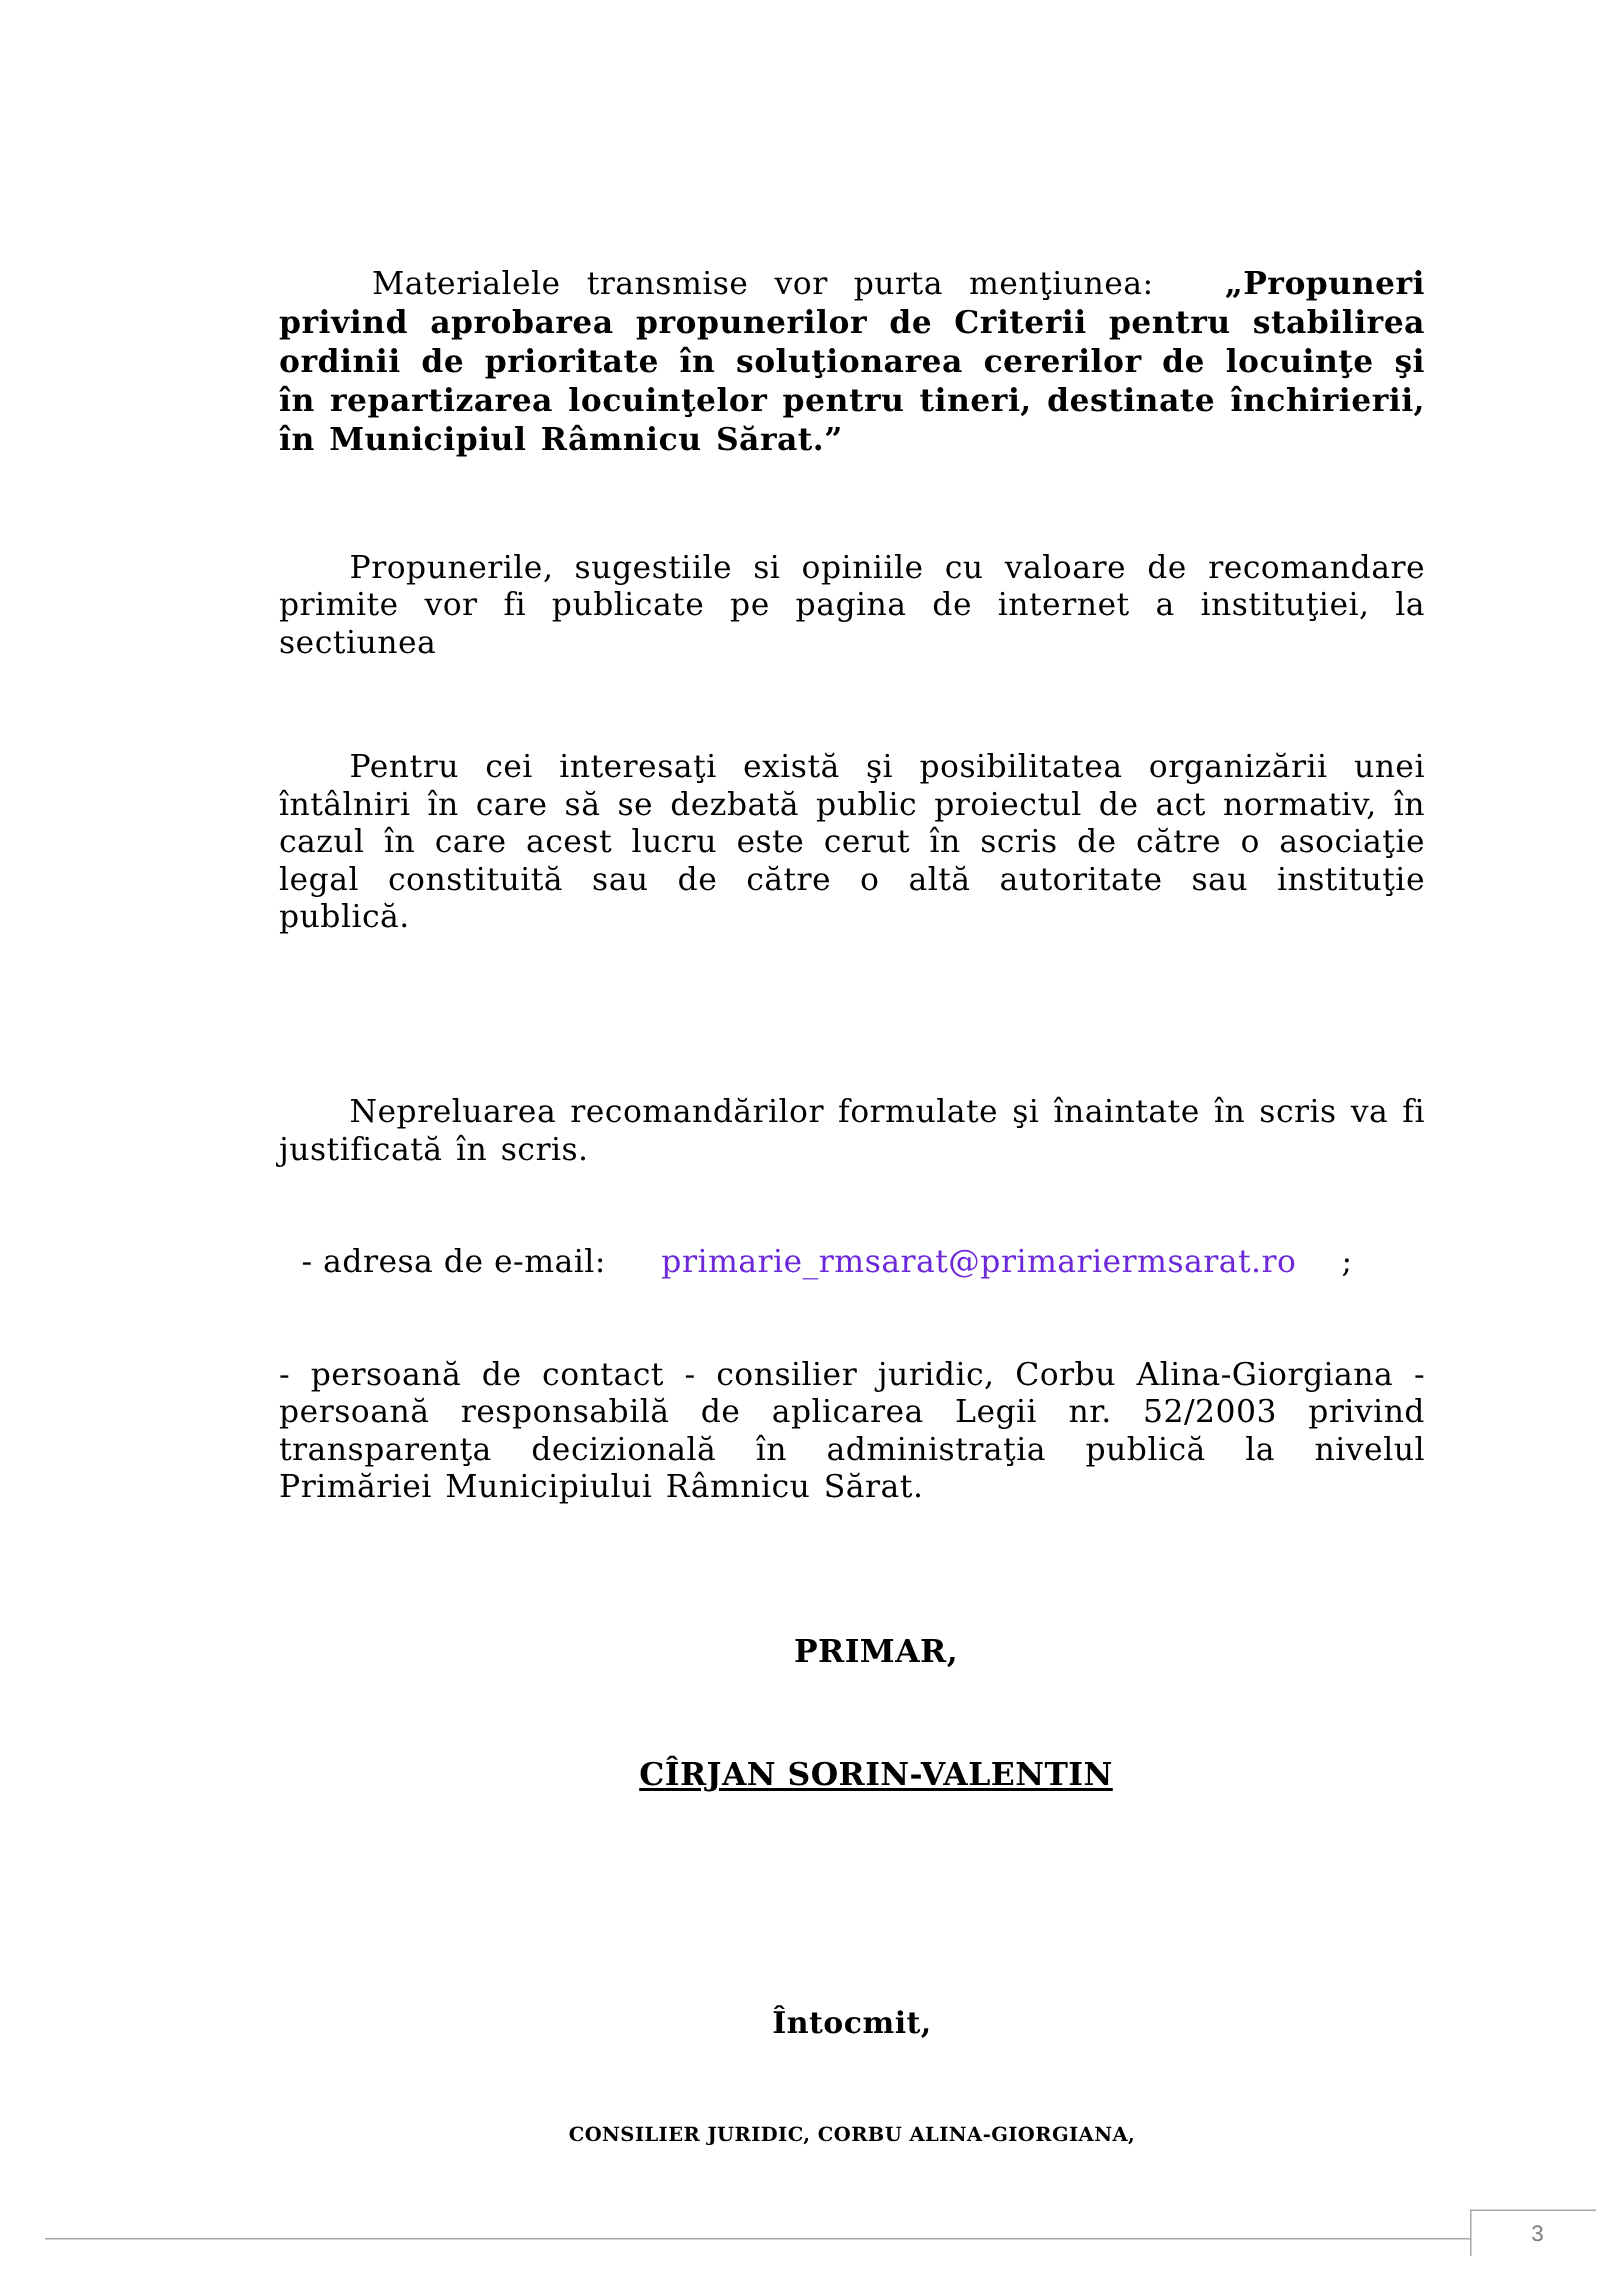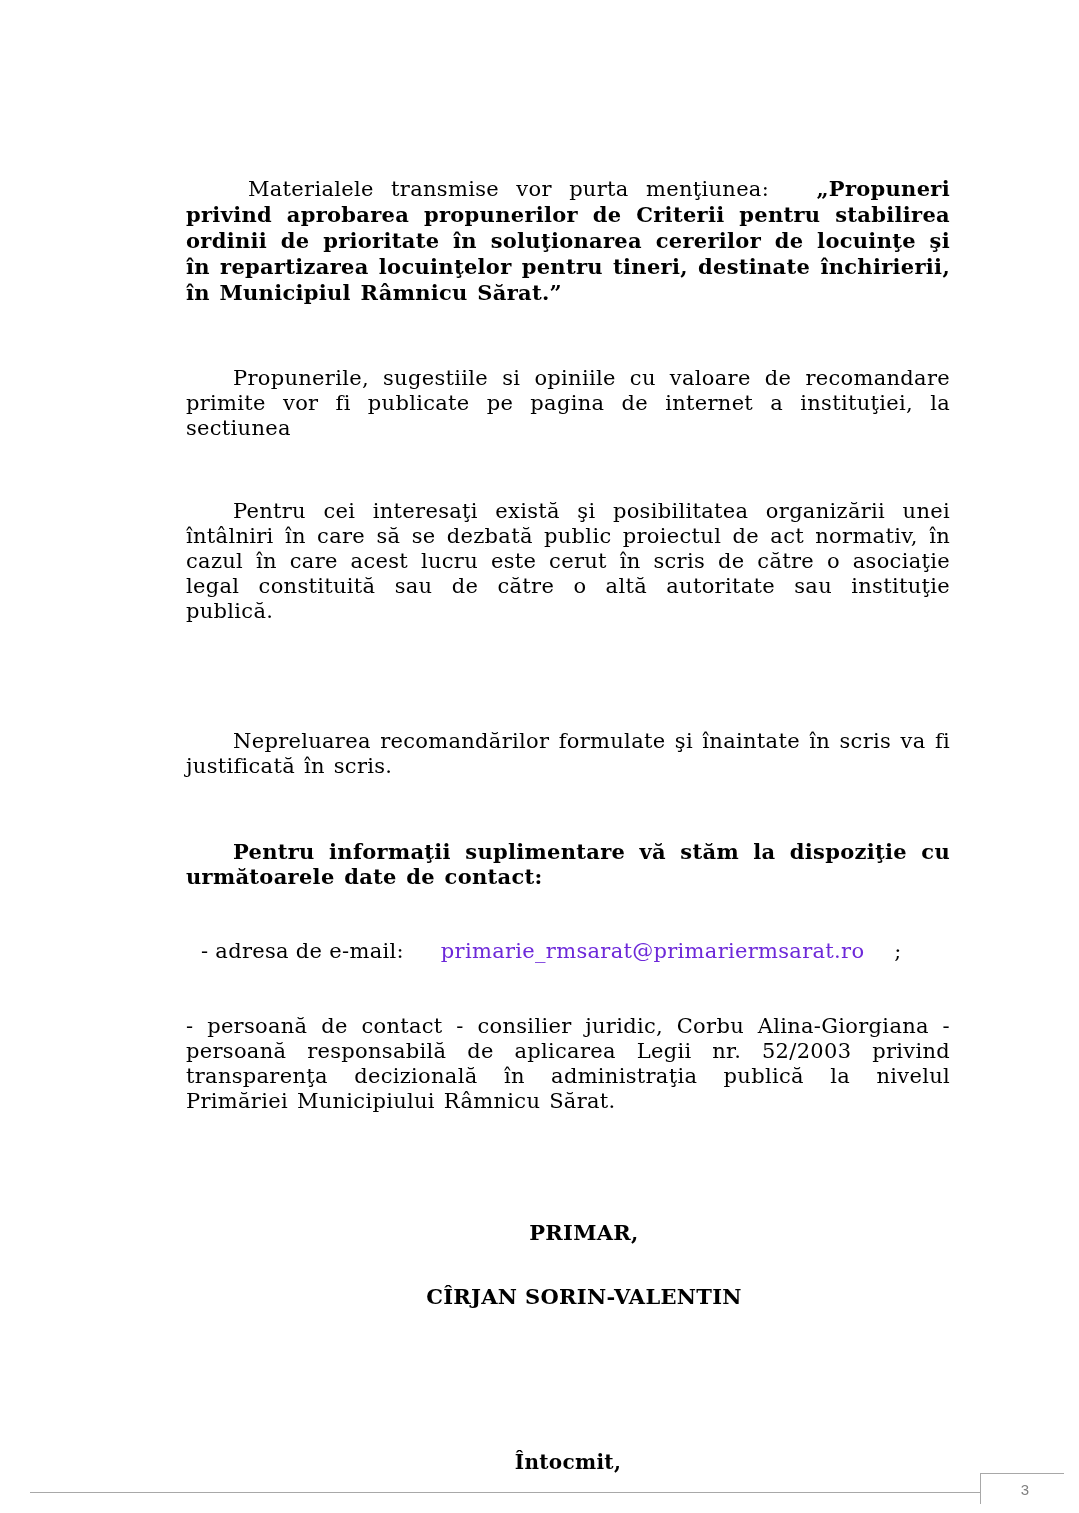--- a/index.html
+++ b/index.html
@@ -35,22 +35,22 @@
   .p4 { margin-top: 28px; min-height: 100px; }
   .p5 { margin-top: 30px; min-height: 50px; }
   .contact-line { margin-top: 20px; text-indent: 0; letter-spacing: 0.3px; }
   .contact-person { margin-top: 20px; min-height: 100px; }
   .email-link { color: #6d28d9; text-decoration: none; cursor: pointer; }
   .centered {
     text-align: center;
     font-weight: bold;
     letter-spacing: 0.3px;
   }
-  .sig-title   { margin-top: 76px; padding-left: 47px; }
-  .sig-name    { margin-top: 9px; padding-left: 47px; }
+  .sig-title   { margin-top: 54px; padding-left: 47px; }
+  .sig-name    { margin-top: 27px; padding-left: 47px; text-decoration: underline; }
   .prep-label  { margin-top: 111px; font-size: 20px; }
   .prep-name   { margin-top: 20px; font-size: 13px; }
   .prep-role   { margin-top: 17px; font-size: 19px; line-height: 25px; width: 770px; margin-left: auto; margin-right: auto; }
   .footer-rule {
     position: absolute;
     left: 0;
     top: 1462px;
     width: 1079px;
     border-top: 1px solid #A8A8A8;
   }
@@ -78,21 +78,20 @@
   <div class="content">
 
     <p class="para p1"><span>Materialele transmise vor purta menţiunea: </span><span class="bold">„Propuneri privind aprobarea propunerilor de Criterii pentru stabilirea ordinii de prioritate în soluţionarea cererilor de locuinţe şi în repartizarea locuinţelor pentru tineri, destinate închirierii, în Municipiul Râmnicu Sărat.”</span></p>
 
     <p class="para p2">Propunerile, sugestiile si opiniile cu valoare de recomandare primite vor fi publicate pe pagina de internet a instituţiei, la sectiunea</p>
 
     <p class="para p4">Pentru cei interesaţi există şi posibilitatea organizării unei întâlniri în care să se dezbată public proiectul de act normativ, în cazul în care acest lucru este cerut în scris de către o asociaţie legal constituită sau de către o altă autoritate sau instituţie publică.</p>
 
     <p class="para p3">Nepreluarea recomandărilor formulate şi înaintate în scris va fi justificată în scris.</p>
 
-    <p class="para p5 bold">Pentru informaţii suplimentare vă stăm la dispoziţie cu următoarele date de contact:</p>
 
 
     <p class="contact-line"><span>- adresa de e-mail: </span><a class="email-link">primarie_rmsarat@primariermsarat.ro</a><span>;</span></p>
 
     <p class="para no-indent contact-person">- persoană de contact - consilier juridic, Corbu Alina-Giorgiana - persoană responsabilă de aplicarea Legii nr. 52/2003 privind transparenţa decizională în administraţia publică la nivelul Primăriei Municipiului Râmnicu Sărat.</p>
 
     <p class="centered sig-title">PRIMAR,</p>
 
     <p class="centered sig-name">CÎRJAN SORIN-VALENTIN</p>
 

